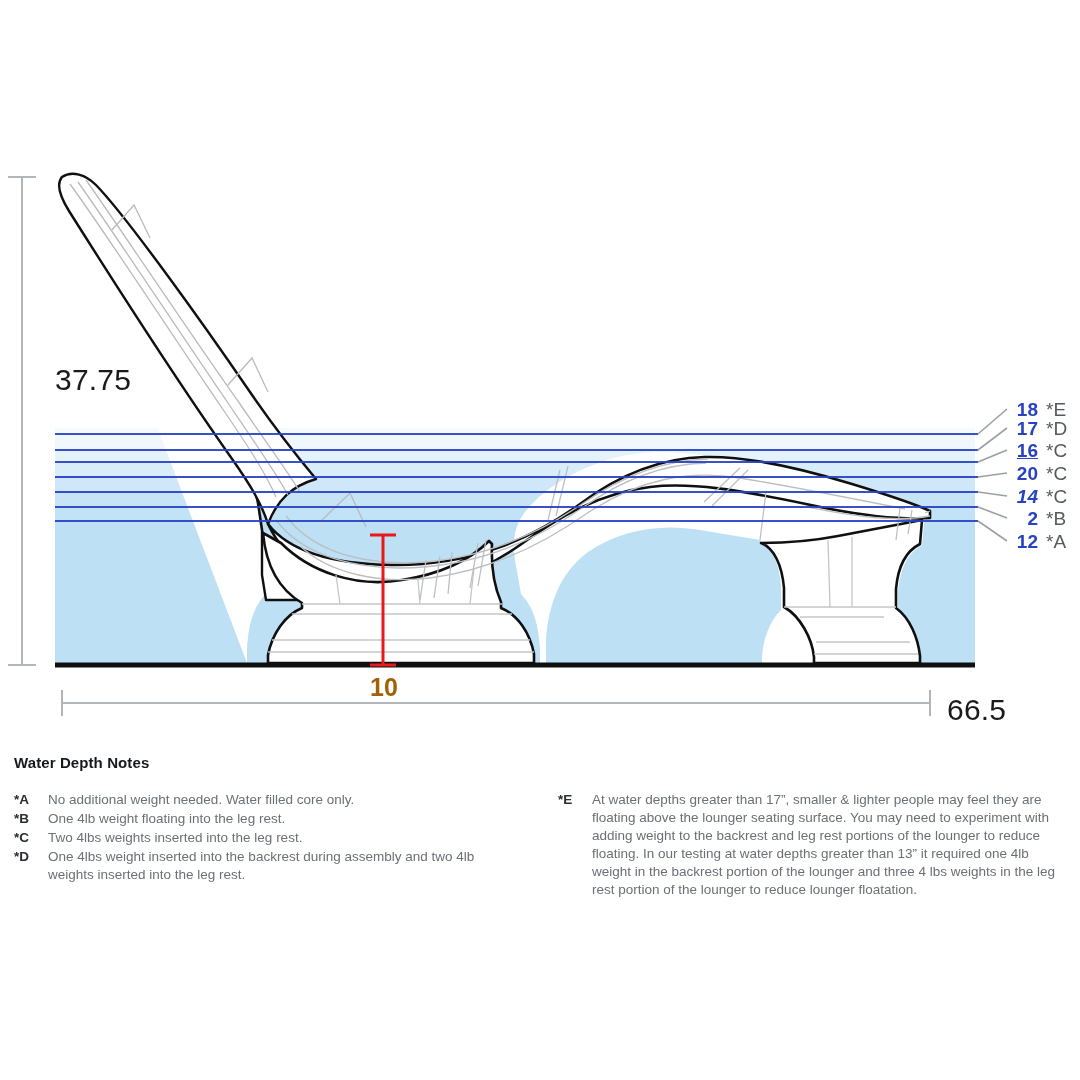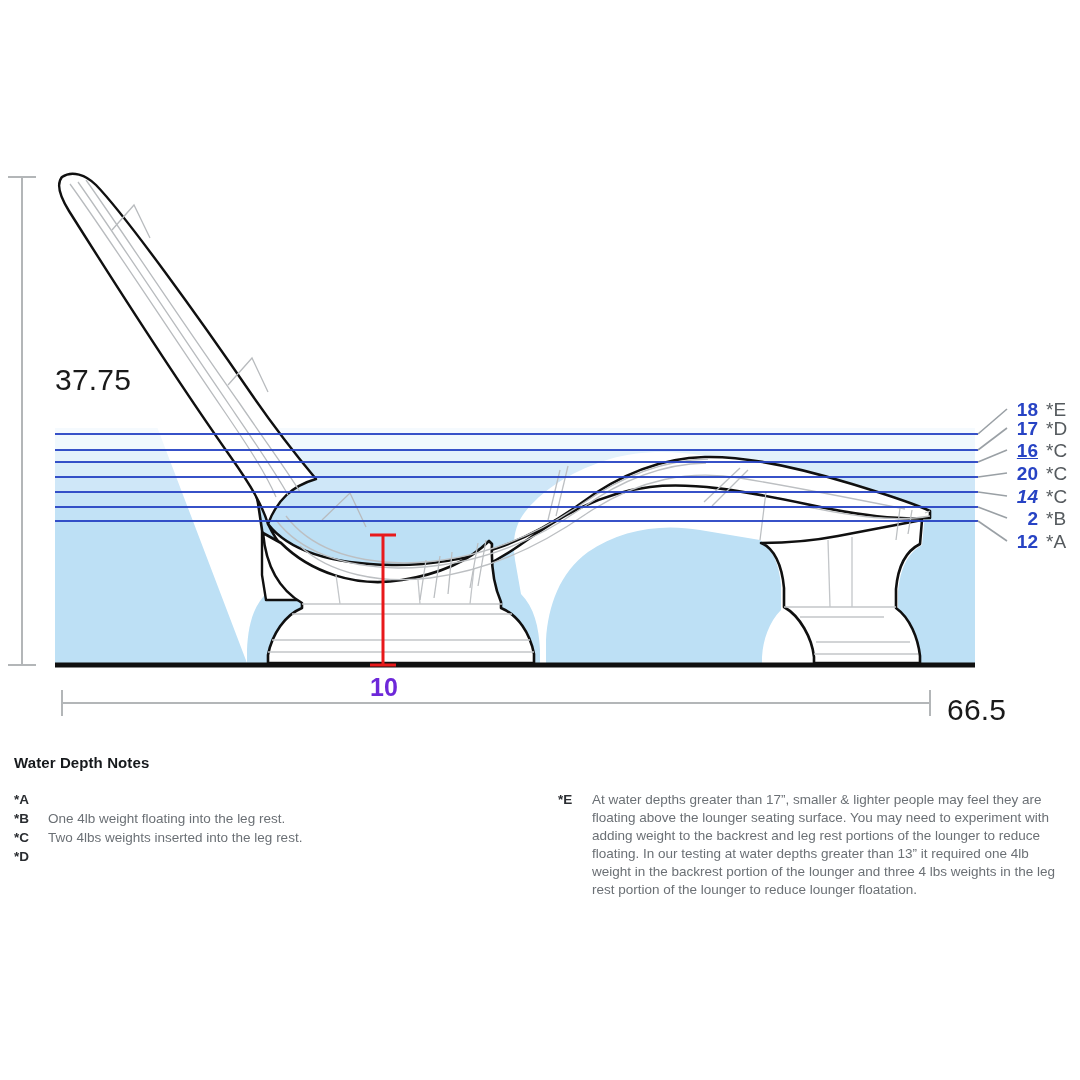--- a/index.html
+++ b/index.html
@@ -36,21 +36,21 @@
   }
   .dim-main {
     font-size: 30px;
     font-weight: 400;
     color: #1a1a1a;
     letter-spacing: 0.2px;
   }
   .dim-red {
     font-size: 25px;
     font-weight: 700;
-    color: #6d28d9;
+    color: #a16207;
   }
   .depth-num {
     font-size: 19px;
     font-weight: 700;
     color: #2743c4;
     text-align: right;
     width: 34px;
   }
   .depth-note {
     font-size: 19px;
@@ -327,31 +327,33 @@
   <div class="lbl depth-note" style="left:1046px; top:509px;">*B</div>
 
   <div class="lbl depth-num" style="left:1004px; top:532px;">12</div>
   <div class="lbl depth-note" style="left:1046px; top:532px;">*A</div>
 
   <div class="notes-title">Water Depth Notes</div>
 
   <div id="notes-left" style="position:absolute;">
     <div class="note-row">
       <span class="note-key">*A</span>
+      <span class="note-body">No additional weight needed. Water filled core only.</span>
     </div>
     <div class="note-row">
       <span class="note-key">*B</span>
       <span class="note-body">One 4lb weight floating into the leg rest.</span>
     </div>
     <div class="note-row">
       <span class="note-key">*C</span>
       <span class="note-body">Two 4lbs weights inserted into the leg rest.</span>
     </div>
     <div class="note-row">
       <span class="note-key">*D</span>
+      <span class="note-body" style="max-width:470px; display:inline-block;">One 4lbs weight inserted into the backrest during assembly and two 4lb weights inserted into the leg rest.</span>
     </div>
   </div>
 
   <div id="notes-right" style="position:absolute;">
     <div class="note-row">
       <span class="note-key">*E</span>
       <span class="note-body">At water depths greater than 17”, smaller &amp; lighter people may feel they are floating above the lounger seating surface. You may need to experiment with adding weight to the backrest and leg rest portions of the lounger to reduce floating. In our testing at water depths greater than 13” it required one 4lb weight in the backrest portion of the lounger and three 4 lbs weights in the leg rest portion of the lounger to reduce lounger floatation.</span>
     </div>
   </div>
 

